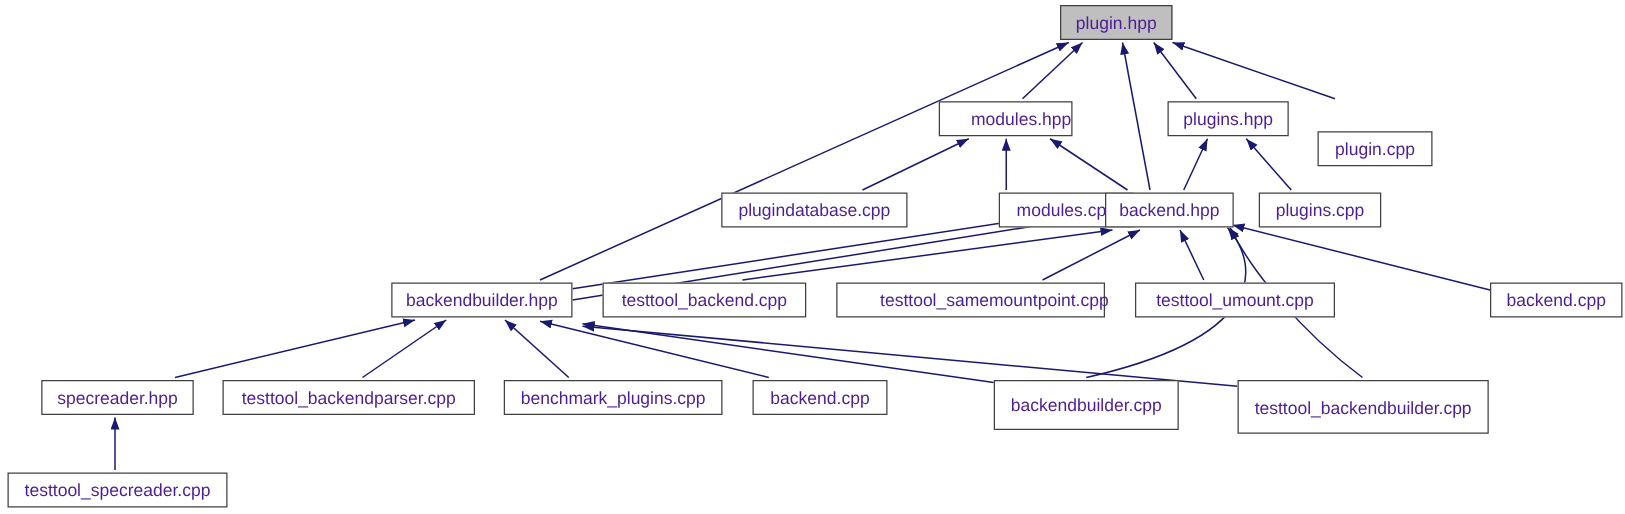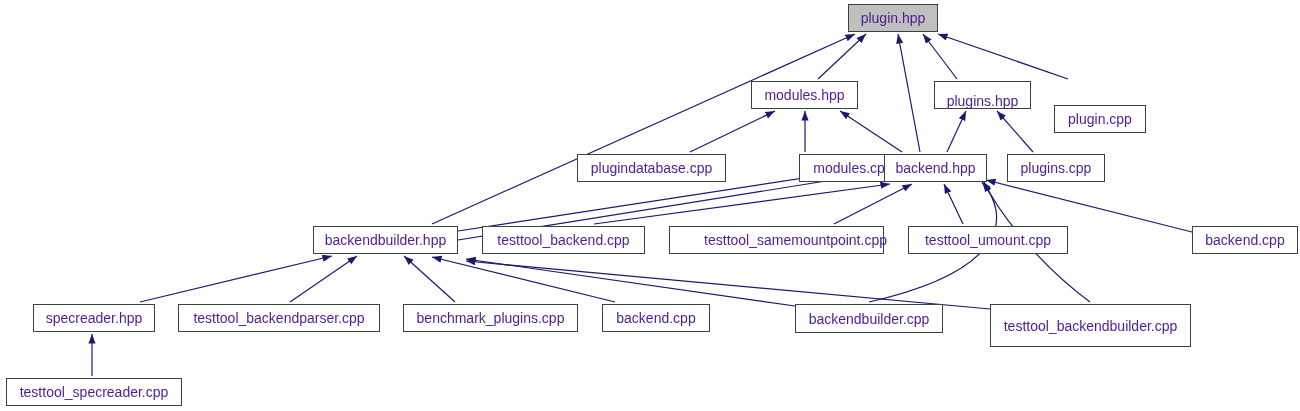--- a/index.html
+++ b/index.html
@@ -81,24 +81,24 @@
         <path d="M 795,306 L 466,259" fill="none" stroke="#191970" stroke-width="1.2" marker-end="url(#arrowhead)"></path>
         <path d="M 990,309 L 466,261" fill="none" stroke="#191970" stroke-width="1.2" marker-end="url(#arrowhead)"></path>
         <path d="M 92,376 L 92,334" fill="none" stroke="#191970" stroke-width="1.2" marker-end="url(#arrowhead)"></path>
       </g>
   </svg>
 
   <div id="nodes-layer">
       <div class="node highlight" style="left: 848px; top: 4px; width: 90px; height: 28px;">
         <span class="node-label">plugin.hpp</span>
       </div>
-      <div class="node" style="left: 751px; top: 81px; width: 107px; height: 28px;">
+      <div class="node" style="left: 751px; top: 81px; width: 107px; height: 28px; justify-content: flex-end;">
         <span class="node-label">modules.hpp</span>
       </div>
-      <div class="node" style="left: 934px; top: 81px; width: 97px; height: 28px; align-items: flex-end;">
+      <div class="node" style="left: 934px; top: 81px; width: 97px; height: 28px;">
         <span class="node-label">plugins.hpp</span>
       </div>
       <div class="node" style="left: 1054px; top: 81px; width: 92px; height: 28px; margin-top: 24px;">
         <span class="node-label">plugin.cpp</span>
       </div>
       <div class="node" style="left: 577px; top: 154px; width: 149px; height: 28px;">
         <span class="node-label">plugindatabase.cpp</span>
       </div>
       <div class="node" style="left: 751px; top: 154px; width: 108px; height: 28px; margin-left: 48px;">
         <span class="node-label">modules.cpp</span>
@@ -129,21 +129,21 @@
       </div>
       <div class="node" style="left: 178px; top: 304px; width: 202px; height: 28px;">
         <span class="node-label">testtool_backendparser.cpp</span>
       </div>
       <div class="node" style="left: 403px; top: 304px; width: 175px; height: 28px;">
         <span class="node-label">benchmark_plugins.cpp</span>
       </div>
       <div class="node" style="left: 602px; top: 304px; width: 108px; height: 28px;">
         <span class="node-label">backend.cpp</span>
       </div>
-      <div class="node" style="left: 795px; top: 304px; width: 148px; height: 29px;">
+      <div class="node" style="left: 795px; top: 304px; width: 148px; height: 40px;">
         <span class="node-label">backendbuilder.cpp</span>
       </div>
       <div class="node" style="left: 990px; top: 304px; width: 201px; height: 43px;">
         <span class="node-label">testtool_backendbuilder.cpp</span>
       </div>
       <div class="node" style="left: 6px; top: 378px; width: 176px; height: 28px;">
         <span class="node-label">testtool_specreader.cpp</span>
       </div>
     </div>
 

